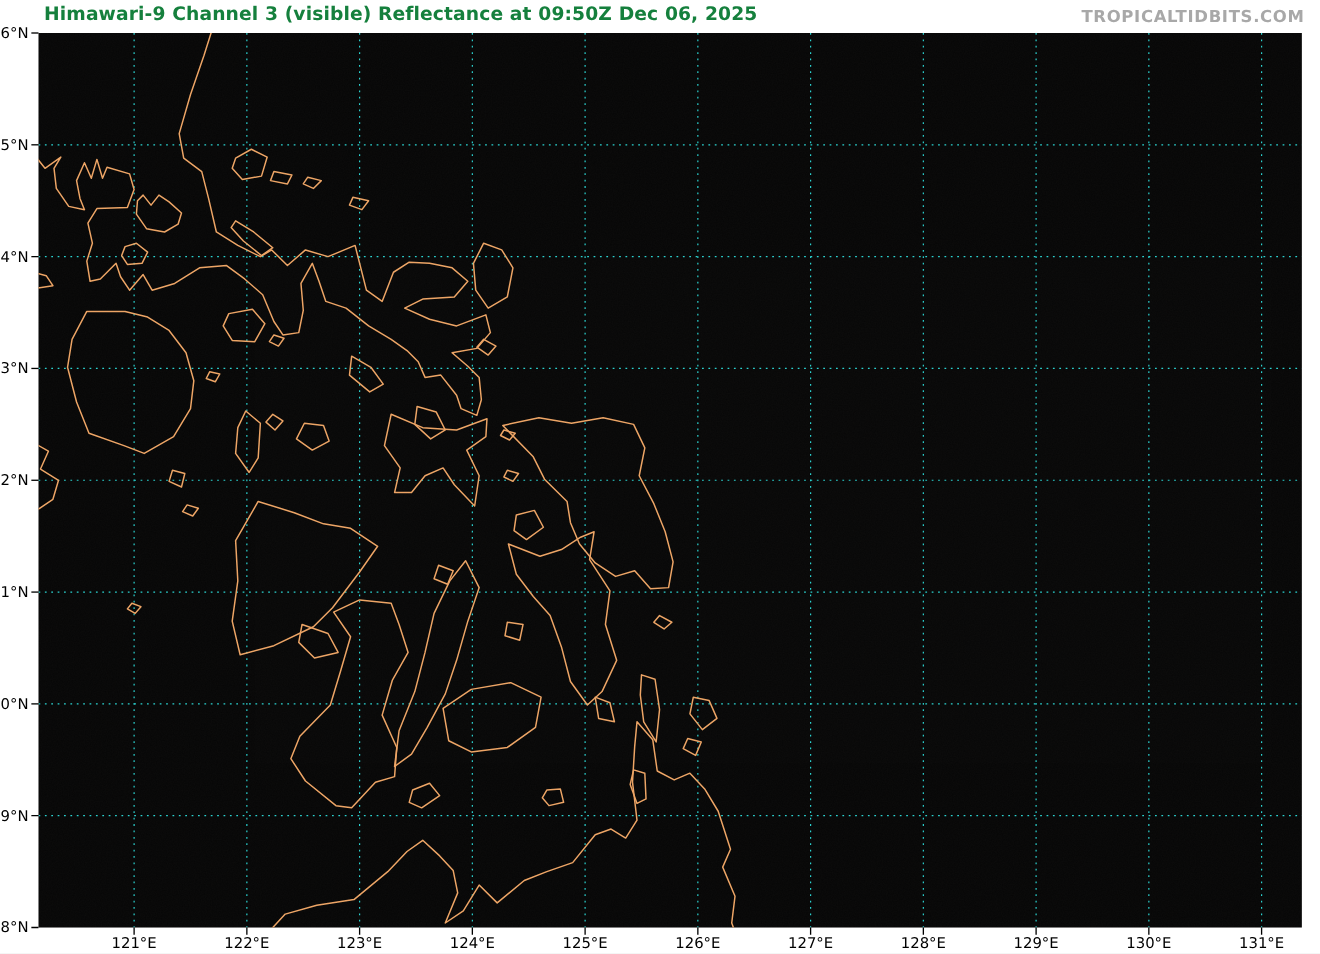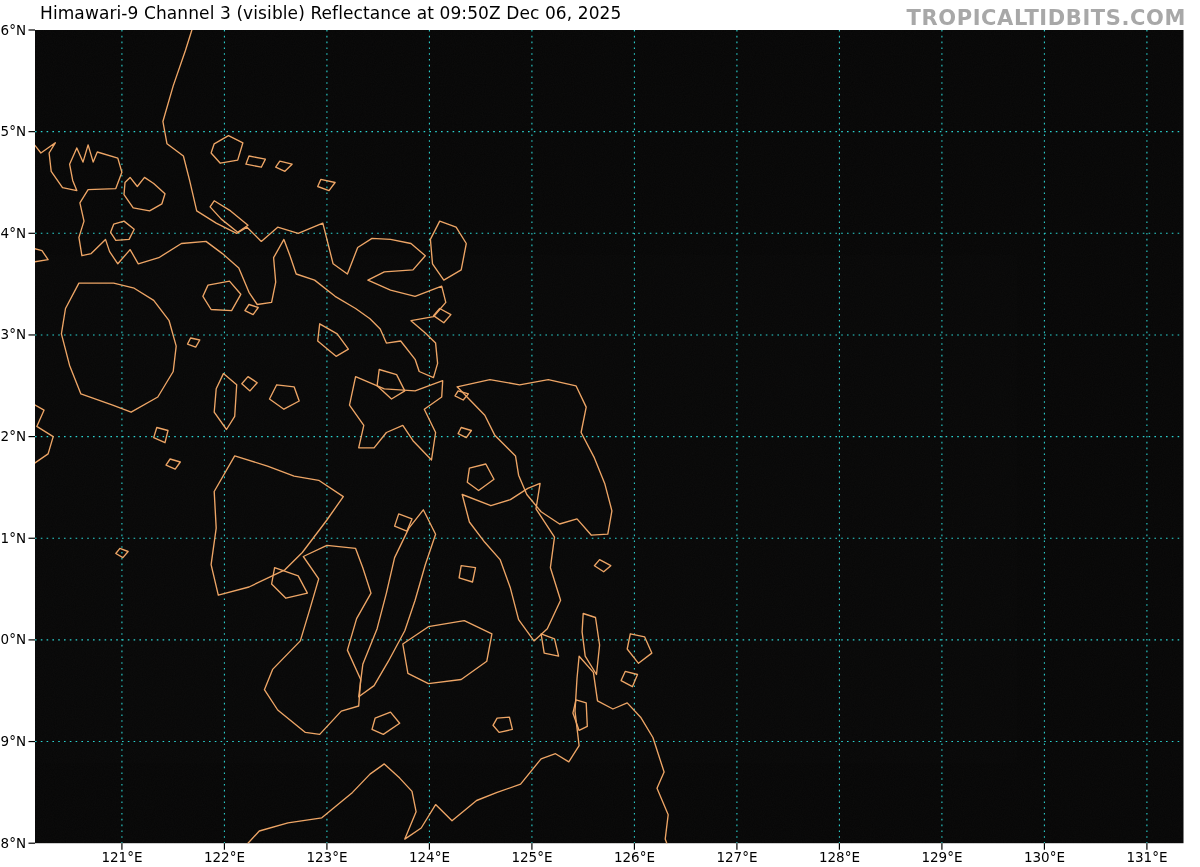--- a/index.html
+++ b/index.html
@@ -1,26 +1,26 @@
 <!DOCTYPE html>
 <html><head>
 <meta charset="utf-8">
 <style>
   html, body { margin: 0; padding: 0; background: #ffffff; }
   body { width: 1200px; height: 867px; overflow: hidden; position: relative;
          font-family: "DejaVu Sans", "Liberation Sans", sans-serif; }
   .figure { position: absolute; inset: 0; background: #ffffff; }
   .map-title {
     position: absolute; left: 40px; top: 3px;
-    font-size: 17px; font-weight: normal; color: #000000;
+    font-size: 17px; font-weight: bold; color: #15803d;
     white-space: nowrap; letter-spacing: 0.1px;
   }
   .watermark {
     position: absolute; right: 14px; top: 6px;
-    font-size: 21px; font-weight: bold; color: #a8a8a8;
+    font-size: 15px; font-weight: bold; color: #a8a8a8;
     letter-spacing: 0.6px; white-space: nowrap;
   }
   svg text {
     font-family: "DejaVu Sans", "Liberation Sans", sans-serif;
     font-size: 13.5px; fill: #000000;
   }
 </style>
 </head>
 <body>
 

